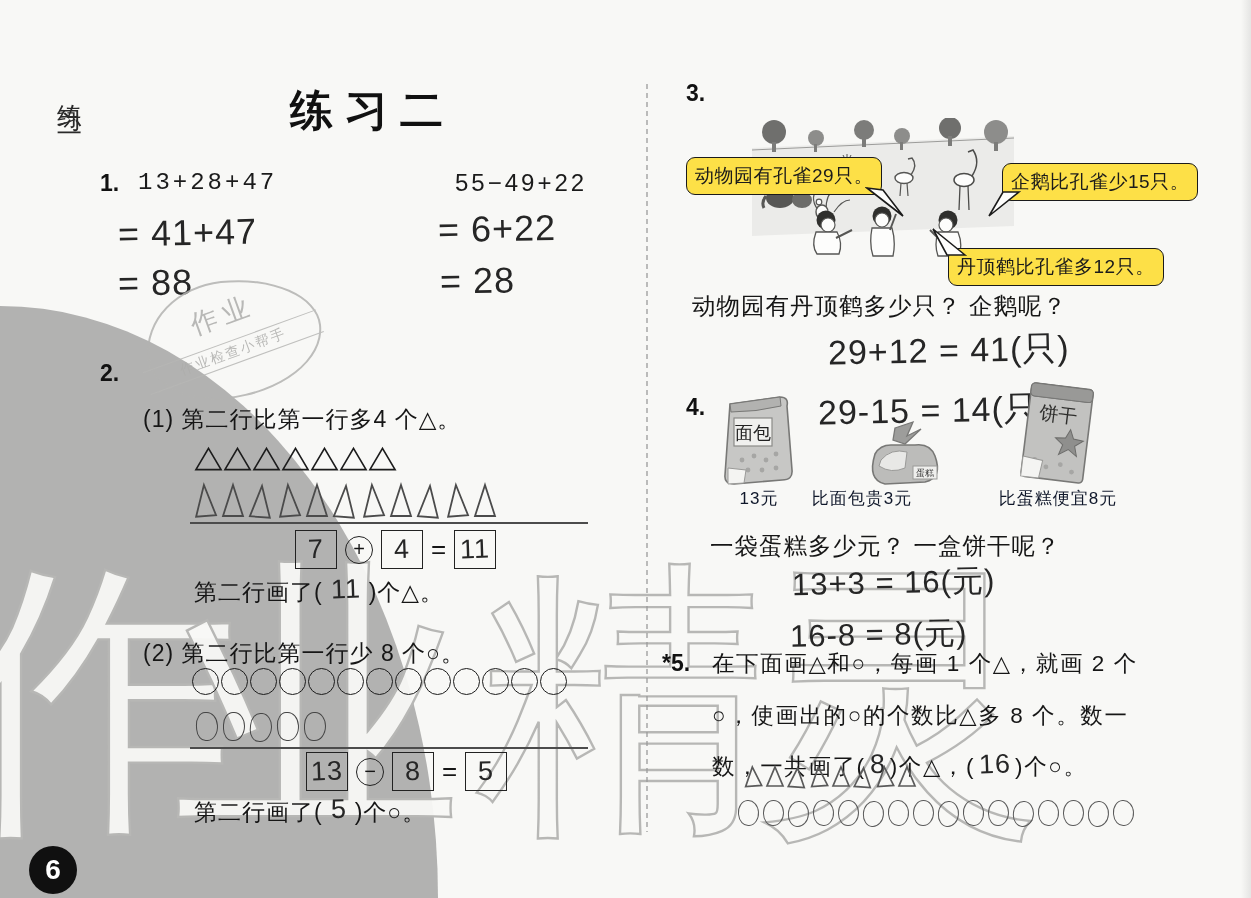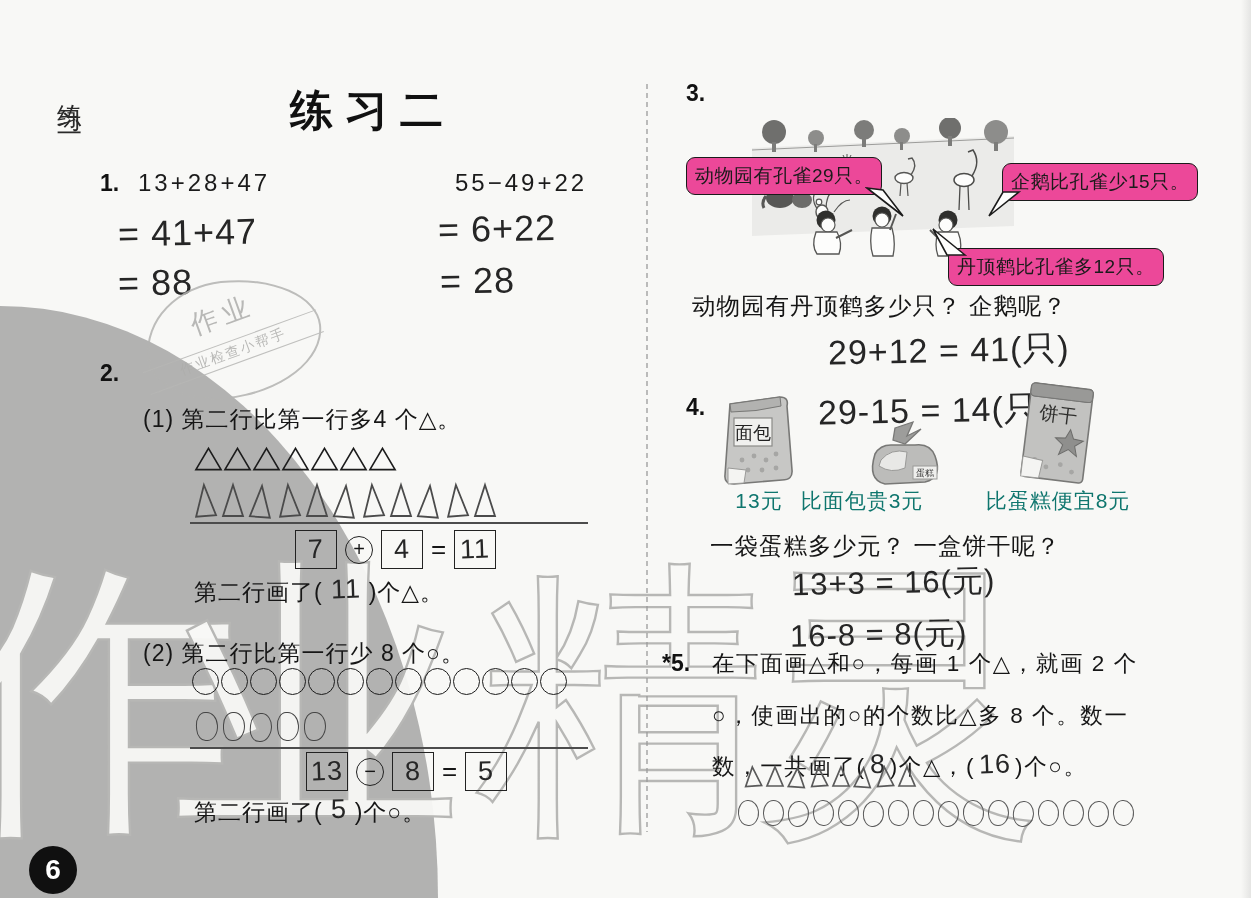--- a/index.html
+++ b/index.html
@@ -73,28 +73,28 @@
   .opcirc{width:26px;height:26px;border:1.7px solid #222;border-radius:50%;
     display:flex;align-items:center;justify-content:center;font-size:20px;color:#161616;}
   .eqsign{font-size:26px;color:#161616;}
   
   .ansline{display:flex;align-items:baseline;}
   .ansline .hw{font-size:27px;margin:0 8px;transform:rotate(-2deg) translateY(-2px);}
   
   .col-divider{left:646px;top:84px;width:2px;height:748px;opacity:.65;
     background:repeating-linear-gradient(to bottom,#9a9a9a 0 5px,transparent 5px 9px);}
   
-  .bubble{position:absolute;background:#ec4899;border:1.7px solid #1b1b1b;
+  .bubble{position:absolute;background:#fde047;border:1.7px solid #1b1b1b;
     border-radius:9px;font-size:19px;letter-spacing:.5px;padding:5px 8px;
     white-space:nowrap;z-index:4;}
   .bubble svg.tail{position:absolute;}
   .bubble svg.tail polygon{fill:#fdfdfc;stroke:#1b1b1b;stroke-width:1.6;}
   
   .scene-svg{left:752px;top:118px;}
-  .goods-label{font-size:21px;letter-spacing:1px;text-align:center;color:#0f766e;}
+  .goods-label{font-size:17px;letter-spacing:1px;text-align:center;color:#0f172a;}
   
   .pagenum{left:29px;top:846px;width:48px;height:48px;border-radius:50%;
     background:#101010;color:#fff;font-size:28px;font-weight:700;
     display:flex;align-items:center;justify-content:center;z-index:5;}
   .p5line{font-size:22.5px;letter-spacing:1.6px;white-space:nowrap;color:#161616;}
   .p5line .hw{display:inline-block;font-size:27px;margin:0 4px;transform:rotate(-2deg) translateY(-1px);}
 </style>
 </head>
 <body>
 
@@ -115,21 +115,21 @@
     <div class="abs title">练习二</div>
     <div class="abs col-divider"></div>
     <div class="abs pagenum">6</div>
 
     <div class="abs stamp">
       <div class="s1">作业</div>
       <div class="band">作业检查小帮手</div>
     </div>
 
     <div class="abs num" style="left:100px;top:170px;">1.</div>
-    <div class="abs expr" style="left:138px;top:169px;">13+28+47</div>
+    <div class="abs expr" style="left:138px;top:169px;font-family:Liberation Mono, monospace;">13+28+47</div>
     <div class="abs expr" style="left:455px;top:169px;">55−49+22</div>
     <div class="abs hw hw-xl" style="left:118px;top:212px;">= 41+47</div>
     <div class="abs hw hw-xl" style="left:118px;top:262px;">= 88</div>
     <div class="abs hw hw-xl" style="left:438px;top:208px;">= 6+22</div>
     <div class="abs hw hw-xl" style="left:440px;top:260px;">= 28</div>
 
     <div class="abs num" style="left:100px;top:360px;">2.</div>
 
     <div class="abs pt" style="left:143px;top:404px;">(1) 第二行比第一行多4 个△。</div>
 

